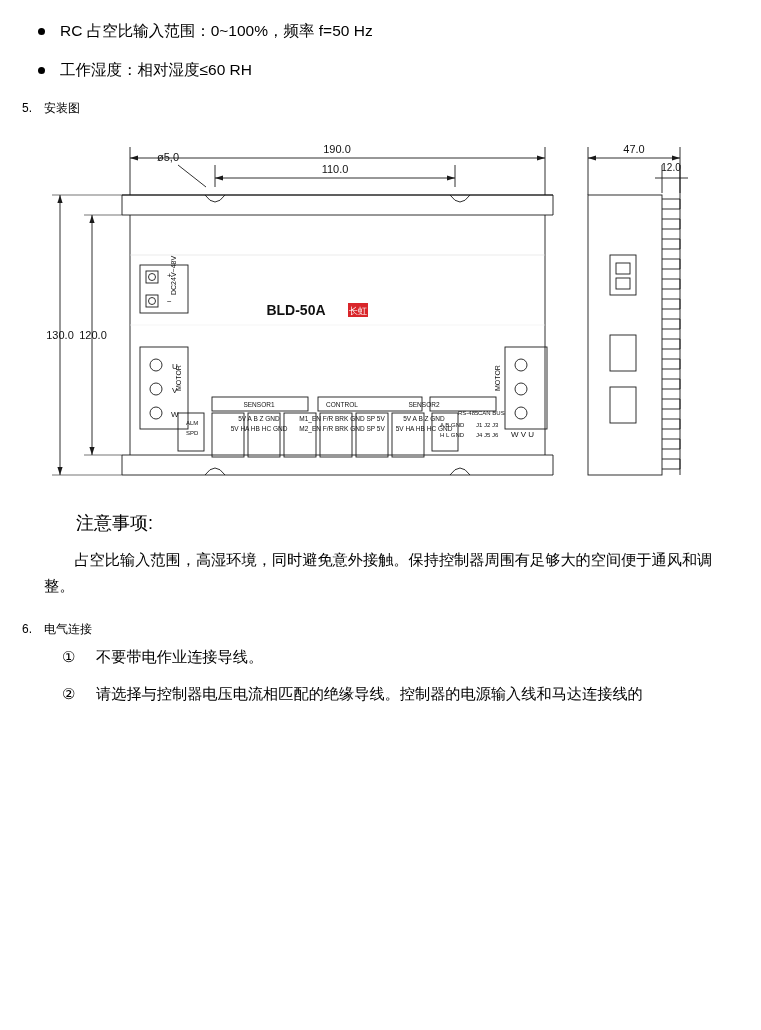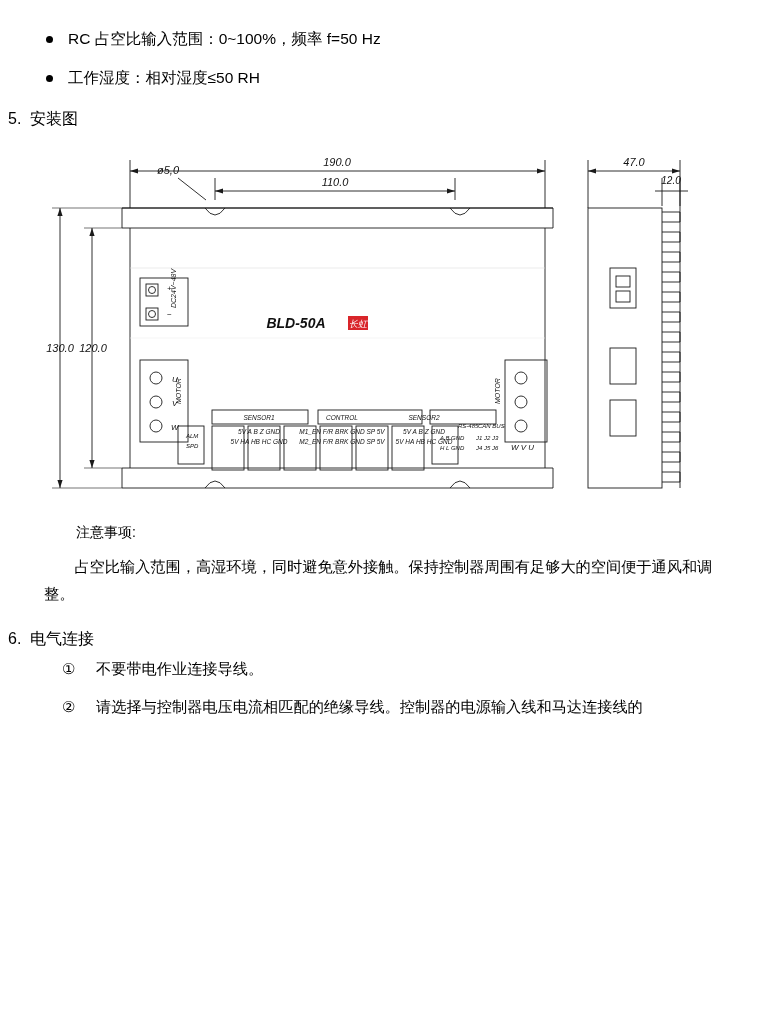--- a/index.html
+++ b/index.html
@@ -17,21 +17,21 @@
   }
   .page {
     position: relative;
     width: 761px;
     height: 1030px;
     padding: 0;
   }
 
   
   .spec-list {
-    margin: 16px;
+    margin: 8px;
     padding: 14px 0 0 0;
     list-style: none;
   }
   .spec-list li {
     position: relative;
     padding-left: 52px;
     font-size: 15.5px;
     line-height: 1.2;
     margin-bottom: 20px;
     color: #000;
@@ -42,48 +42,47 @@
     top: 6px;
     width: 7px;
     height: 7px;
     border-radius: 50%;
     background: #000;
     display: block;
   }
 
   
   .section-head {
-    font-size: 16px;
-    padding-left: 8px;
+    font-size: 12px;
+    padding-left: 22px;
     margin: 22px 0 0 0;
     line-height: 1.3;
   }
   .section-head .num {
     display: inline-block;
     width: 22px;
   }
 
   
   .drawing-wrap {
     position: relative;
     width: 654px;
     height: 380px;
     margin-top: 8px;
-    font-style: italic;
   }
   .drawing-wrap svg {
     display: block;
   }
 
   
   .notes {
     padding: 0 44px 0 44px;
   }
   .notes .note-title {
-    font-size: 14px;
+    font-size: 18px;
     margin: 6px 0 12px 32px;
   }
   .notes p {
     font-size: 15.2px;
     line-height: 1.75;
     margin: 0 0 10px 0;
     text-indent: 2em;
   }
 
   
@@ -108,21 +107,21 @@
 
   .lbl { font-family: "Liberation Sans", sans-serif; }
 </style>
 </head>
 <body>
 
 <div class="page">
 
   <ul class="spec-list">
     <li><span class="dot"></span><span>RC 占空比输入范围：0~100%，频率 f=50 Hz</span></li>
-    <li><span class="dot"></span><span>工作湿度：相对湿度≤50 RH</span></li>
+    <li><span class="dot"></span><span>工作湿度：相对湿度≤60 RH</span></li>
   </ul>
 
   <div class="section-head">
     <span class="num">5.</span><span>安装图</span>
   </div>
 
   <div class="drawing-wrap">
     <svg width="761" height="380" viewBox="0 0 761 380" xmlns="http://www.w3.org/2000/svg">
       <g stroke="#1a1a1a" fill="none" stroke-width="0.9">
 

